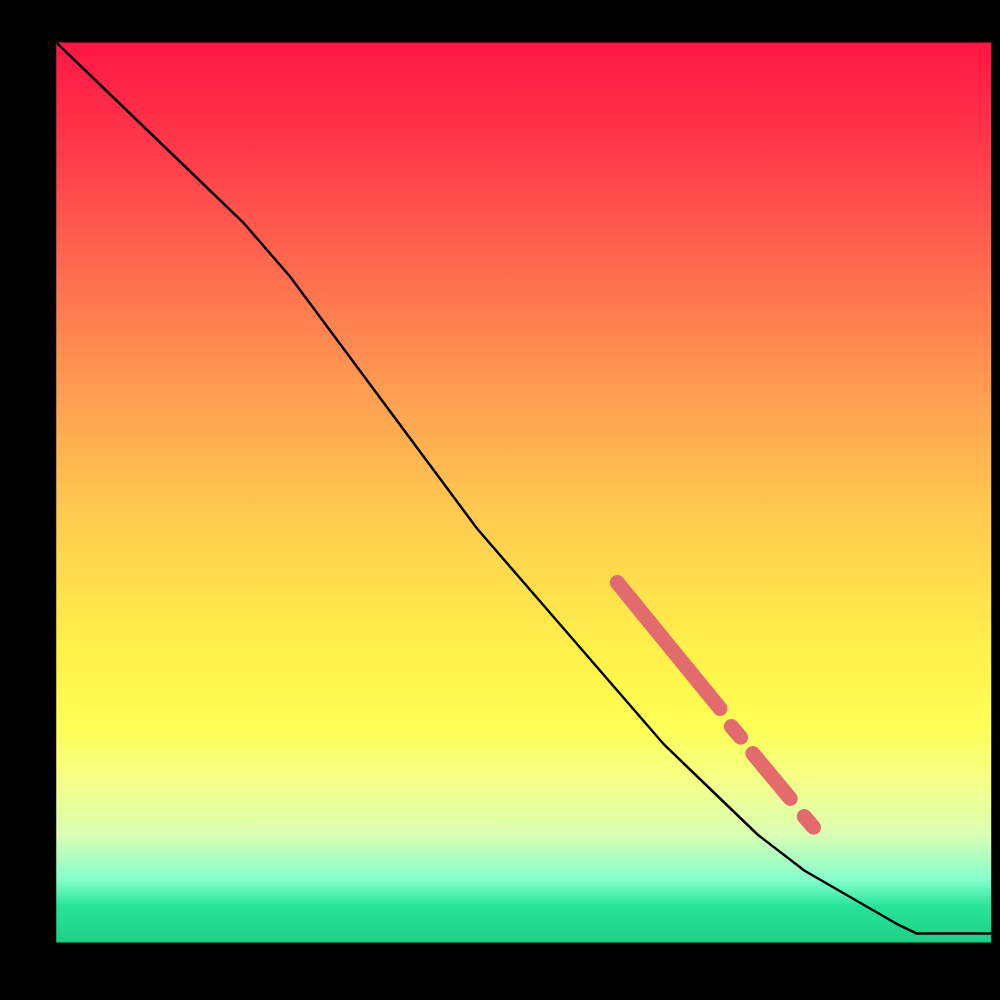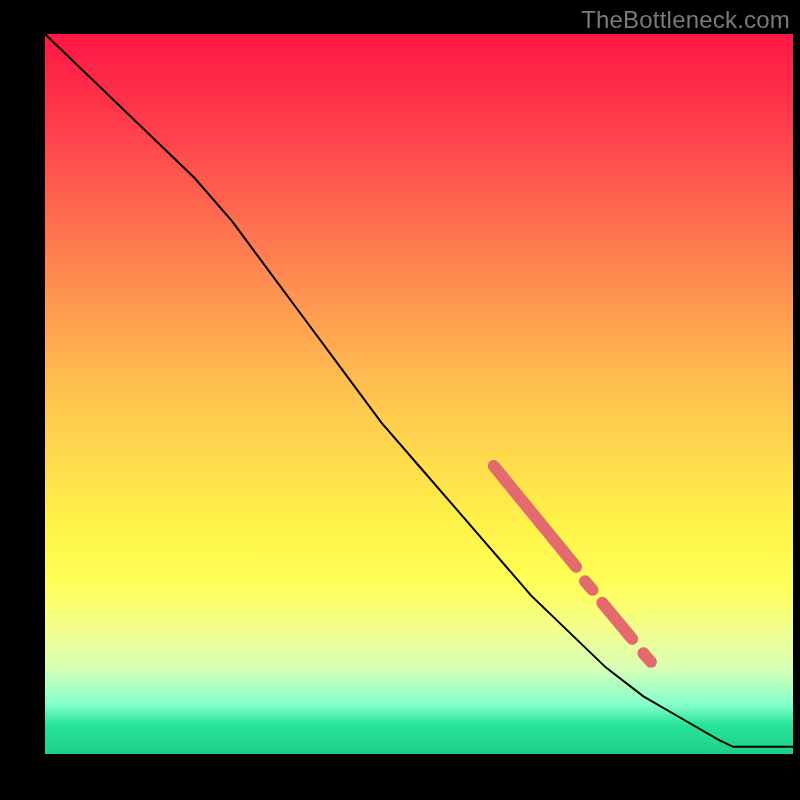--- a/index.html
+++ b/index.html
@@ -67,14 +67,13 @@
   <svg class="chart-svg" viewBox="0 0 100 100" preserveAspectRatio="none">
     <path id="curve-path" fill="none" stroke="#000000" stroke-width="2" vector-effect="non-scaling-stroke" d="M0.00 0.00 L5.00 5.00 L10.00 10.00 L15.00 15.00 L20.00 20.00 L25.00 26.00 L30.00 33.00 L35.00 40.00 L40.00 47.00 L45.00 54.00 L50.00 60.00 L55.00 66.00 L60.00 72.00 L65.00 78.00 L70.00 83.00 L75.00 88.00 L80.00 92.00 L85.00 95.00 L90.00 98.00 L92.00 99.00 L100.00 99.00"></path>
     <g id="highlight-group">
         <line x1="60.00" y1="60.00" x2="71.00" y2="74.00" stroke="#e46b6d" stroke-width="12" stroke-linecap="round" vector-effect="non-scaling-stroke"></line>
         <line x1="72.20" y1="76.00" x2="73.20" y2="77.20" stroke="#e46b6d" stroke-width="12" stroke-linecap="round" vector-effect="non-scaling-stroke"></line>
         <line x1="74.50" y1="79.00" x2="78.50" y2="84.00" stroke="#e46b6d" stroke-width="12" stroke-linecap="round" vector-effect="non-scaling-stroke"></line>
         <line x1="80.00" y1="86.00" x2="81.00" y2="87.20" stroke="#e46b6d" stroke-width="12" stroke-linecap="round" vector-effect="non-scaling-stroke"></line>
       </g>
   </svg>
 
-  <div class="watermark">TheBottleneck.com</div>
 </div>
 
 </body></html>

